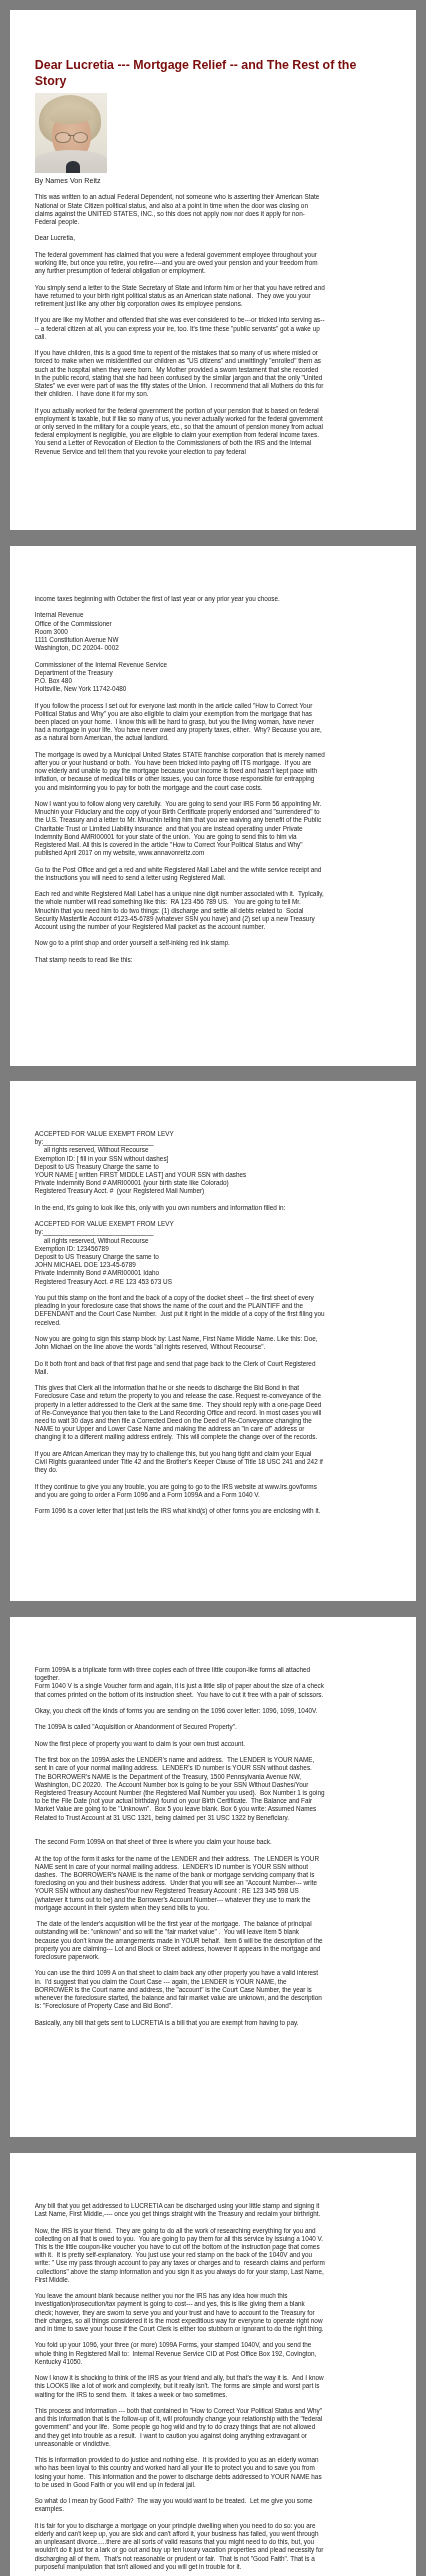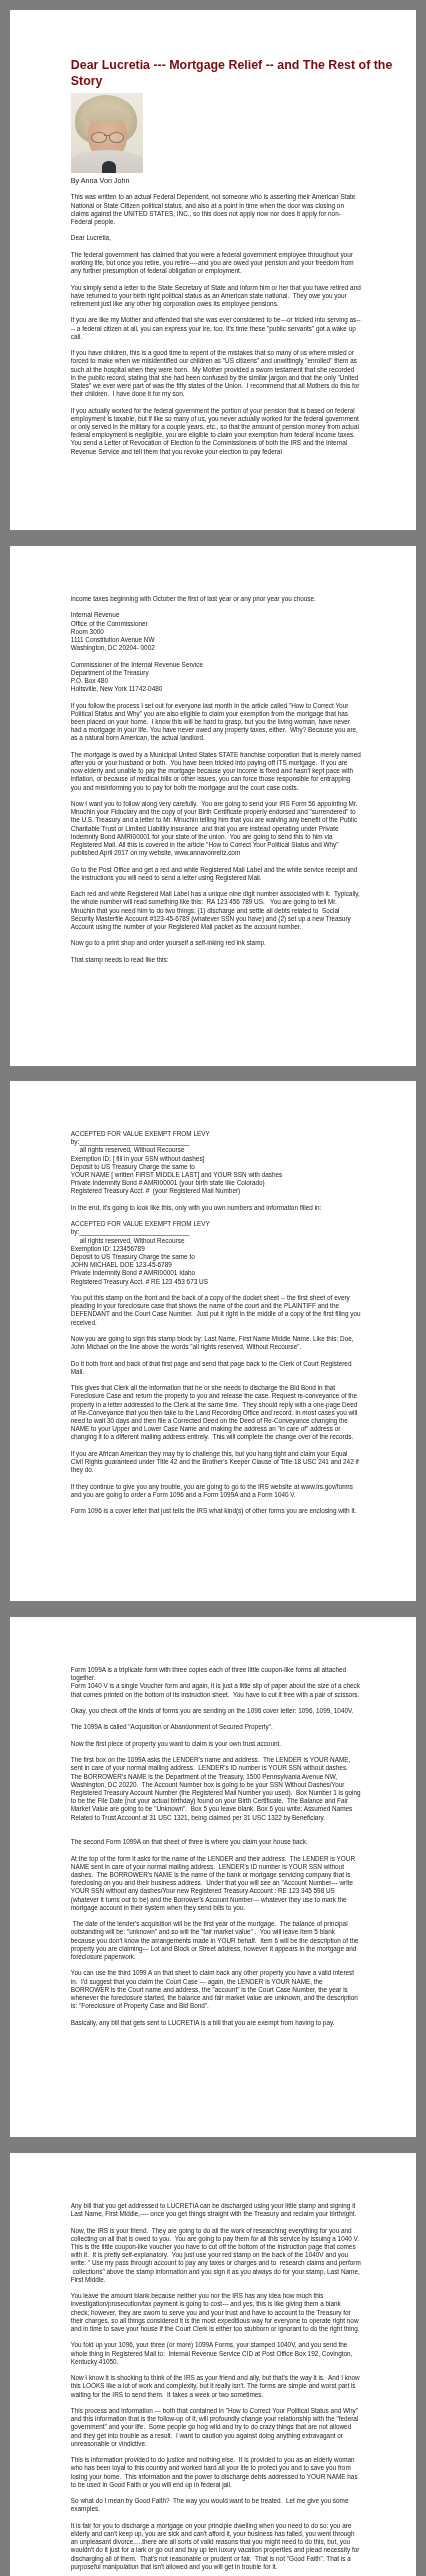--- a/index.html
+++ b/index.html
@@ -11,21 +11,21 @@
     background:#7d7d7d;
     font-family:"Liberation Sans",sans-serif;
     overflow:hidden;
   }
   .page{
     position:absolute;
     left:9.8px;
     width:406px;
     background:#ffffff;
     box-sizing:border-box;
-    padding-left:61px;
+    padding-left:25px;
     padding-right:55px;
     overflow:hidden;
   }
   .title{
     font-size:12.4px;
     line-height:16px;
     font-weight:bold;
     color:#7a0c0c;
     width:343px;
   }
@@ -107,21 +107,21 @@
         <div class="hair"></div>
         <div class="face"></div>
         <div class="fringe"></div>
         <div class="lens left"></div>
         <div class="lens right"></div>
         <div class="bridge"></div>
         <div class="mouth"></div>
         <div class="shoulders"></div>
         <div class="collar"></div>
       </div>
-      <div class="byline">By Anna Von John</div>
+      <div class="byline">By Names Von Reitz</div>
       <div class="para">This was written to an actual Federal Dependent, not someone who is asserting their American State National or State Citizen political status, and also at a point in time when the door was closing on claims against the UNITED STATES, INC., so this does not apply now nor does it apply for non-Federal people.</div>
       <div class="para">Dear Lucretia,</div>
       <div class="para">The federal government has claimed that you were a federal government employee throughout your working life, but once you retire, you retire----and you are owed your pension and your freedom from any further presumption of federal obligation or employment.</div>
       <div class="para">You simply send a letter to the State Secretary of State and inform him or her that you have retired and have returned to your birth right political status as an American state national.  They owe you your retirement just like any other big corporation owes its employee pensions.</div>
       <div class="para">If you are like my Mother and offended that she was ever considered to be---or tricked into serving as---- a federal citizen at all, you can express your ire, too. It's time these "public servants" got a wake up call.</div>
       <div class="para">If you have children, this is a good time to repent of the mistakes that so many of us where misled or forced to make when we misidentified our children as "US citizens" and unwittingly "enrolled" them as such at the hospital when they were born.  My Mother provided a sworn testament that she recorded in the public record, stating that she had been confused by the similar jargon and that the only "United States" we ever were part of was the fifty states of the Union.  I recommend that all Mothers do this for their children.  I have done it for my son.</div>
       <div class="para">If you actually worked for the federal government the portion of your pension that is based on federal employment is taxable, but if like so many of us, you never actually worked for the federal government or only served in the military for a couple years, etc., so that the amount of pension money from actual federal employment is negligible, you are eligible to claim your exemption from federal income taxes.  You send a Letter of Revocation of Election to the Commissioners of both the IRS and the Internal Revenue Service and tell them that you revoke your election to pay federal</div>
     </div>
     <div class="page" style="top: 546px; height: 520px; padding-top: 49px;">
       <div class="para no-top">income taxes beginning with October the first of last year or any prior year you choose.</div>

